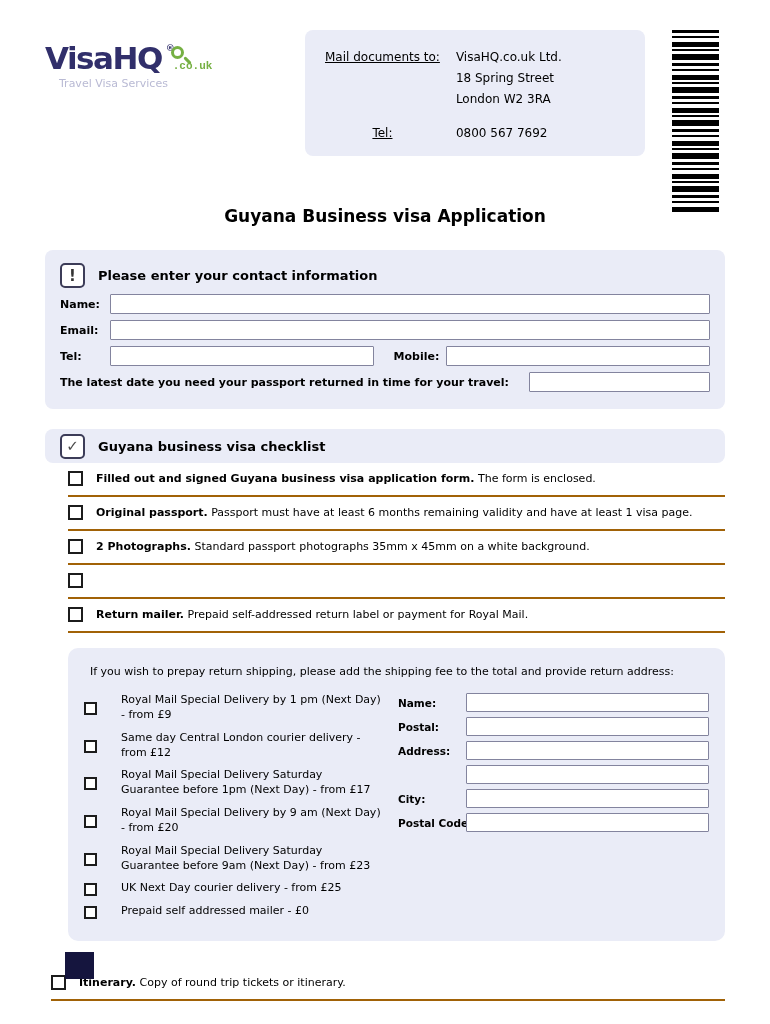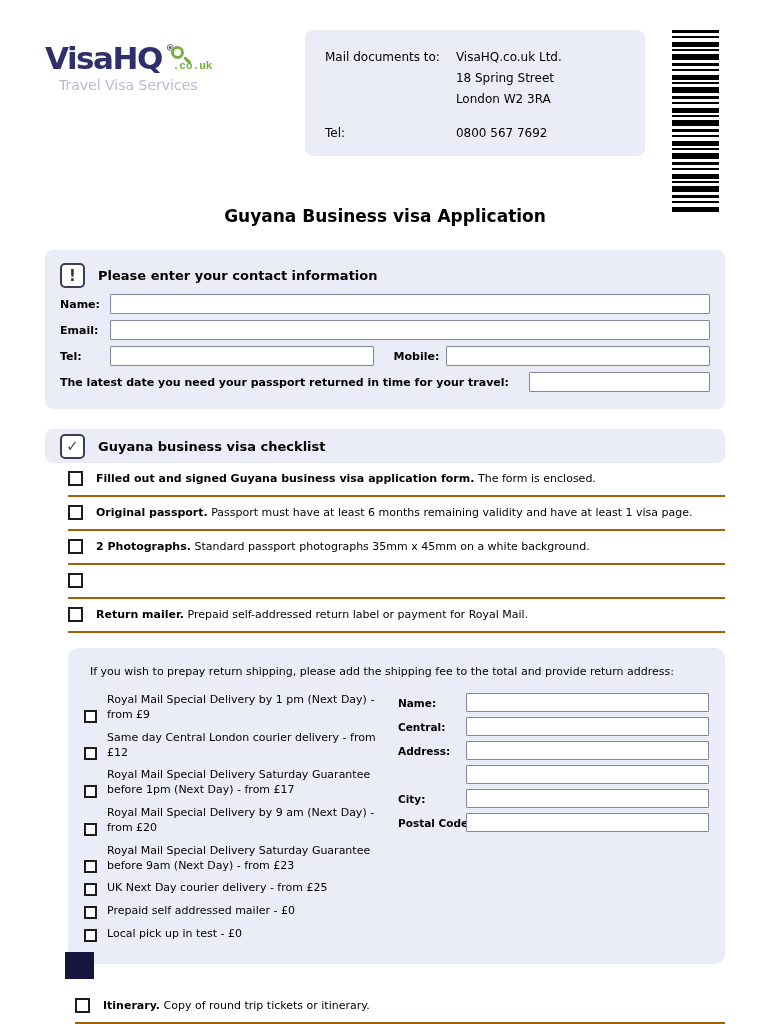--- a/index.html
+++ b/index.html
@@ -14,36 +14,36 @@
   }
 
   
   .top { display: flex; align-items: flex-start; height: 176px; }
 
   .logo { width: 218px; position: relative; padding-top: 10px; flex: none; }
   .logo-line { white-space: nowrap; }
   .logo-text { font-size: 31px; font-weight: bold; color: #312f6b; letter-spacing: -1.5px; }
   .logo-reg { font-size: 9px; color: #312f6b; vertical-align: 18px; font-weight: bold; margin-left: 4px; }
   .logo-tld { color: #76b043; font-size: 11px; font-weight: bold; margin-left: -2px; font-family: Liberation Mono, monospace; }
-  .logo-tagline { color: #b9bad4; font-size: 14px; padding-left: 14px; margin-top: 1px; }
+  .logo-tagline { color: #b9bad4; font-size: 11px; padding-left: 14px; margin-top: 1px; }
   .magnifier {
     position: absolute; left: 126px; top: 16px; width: 13px; height: 13px;
     border: 3px solid #76b043; border-radius: 50%; background: transparent;
   }
   .magnifier::after {
     content: ""; position: absolute; left: 9px; top: 10px; width: 9px; height: 3px;
     background: #76b043; transform: rotate(45deg); border-radius: 2px;
   }
 
   .mailbox {
     background: #eaecf7; border-radius: 8px; width: 340px; margin-left: 42px;
     padding: 20px 20px 16px; font-size: 12px; flex: none;
   }
   .mail-grid { display: grid; grid-template-columns: auto 1fr; column-gap: 16px; row-gap: 7px; }
-  .mail-label { text-align: left; }
+  .mail-label { text-align: center; text-decoration: underline; }
   .mail-tel-pad { padding-top: 13px; }
 
   .barcode {
     margin-left: auto; margin-right: 6px; width: 47px; height: 182px; flex: none;
     background: repeating-linear-gradient(180deg,
       #000 0px, #000 3px, #fff 3px, #fff 6px,
       #000 6px, #000 8px, #fff 8px, #fff 12px,
       #000 12px, #000 17px, #fff 17px, #fff 19px,
       #000 19px, #000 21px, #fff 21px, #fff 24px,
       #000 24px, #000 30px, #fff 30px, #fff 33px);
@@ -84,29 +84,29 @@
     display: flex; align-items: center; gap: 13px; padding: 8px 0 9px;
     border-bottom: 2px solid #a16207; font-size: 11px;
   }
   .cb { width: 15px; height: 15px; border: 2px solid #1c1c1c; background: #fff; flex: none; }
 
   
   .ship { margin-left: 23px; margin-top: 15px; padding: 15px 16px 14px; border-radius: 10px; }
   .ship-intro { font-size: 11px; margin: 2px 0 15px 6px; }
   .ship-cols { display: flex; gap: 14px; }
   .opts { width: 300px; flex: none; }
-  .opt { display: flex; gap: 10px; font-size: 11px; margin-bottom: 8px; align-items: flex-end; line-height: 1.35; }
+  .opt { display: flex; gap: 24px; font-size: 11px; margin-bottom: 8px; align-items: center; line-height: 1.35; }
   .cb2 { width: 13px; height: 13px; border: 2px solid #1c1c1c; background: #fff; flex: none; margin-top: 1px; }
   .addr { flex: 1; }
   .addr-row { display: flex; align-items: center; margin-bottom: 5px; }
   .addr-label { width: 68px; flex: none; font-size: 10.5px; font-weight: bold; white-space: nowrap; }
   .addr-row input.txt { height: 19px; }
 
   
-  .itin { margin-left: 30px; margin-top: 26px; text-align: right; }
+  .itin { margin-left: 6px; margin-top: 26px; text-align: right; }
   .corner-mark { position: absolute; left: 65px; top: 952px; width: 29px; height: 27px; background: #15153e; }
 </style>
 </head>
 <body>
 
 <div class="page">
 
   <div class="top">
 
     <div class="logo">
@@ -212,33 +212,29 @@
           <span>Royal Mail Special Delivery Saturday Guarantee before 9am (Next Day) - from £23</span>
         </div>
         <div class="opt">
           <span class="cb2"></span>
           <span>UK Next Day courier delivery - from £25</span>
         </div>
         <div class="opt">
           <span class="cb2"></span>
           <span>Prepaid self addressed mailer - £0</span>
         </div>
-        <div class="opt">
-          <span class="cb2"></span>
-          <span>Local pick up in test - £0</span>
-        </div>
       </div>
 
       <div class="addr">
         <div class="addr-row">
           <label class="addr-label">Name:</label>
           <input class="txt" type="text" style="">
         </div>
         <div class="addr-row">
-          <label class="addr-label">Central:</label>
+          <label class="addr-label">Postal:</label>
           <input class="txt" type="text" style="">
         </div>
         <div class="addr-row">
           <label class="addr-label">Address:</label>
           <input class="txt" type="text" style="">
         </div>
         <div class="addr-row">
           <label class="addr-label"></label>
           <input class="txt" type="text" style="">
         </div>

